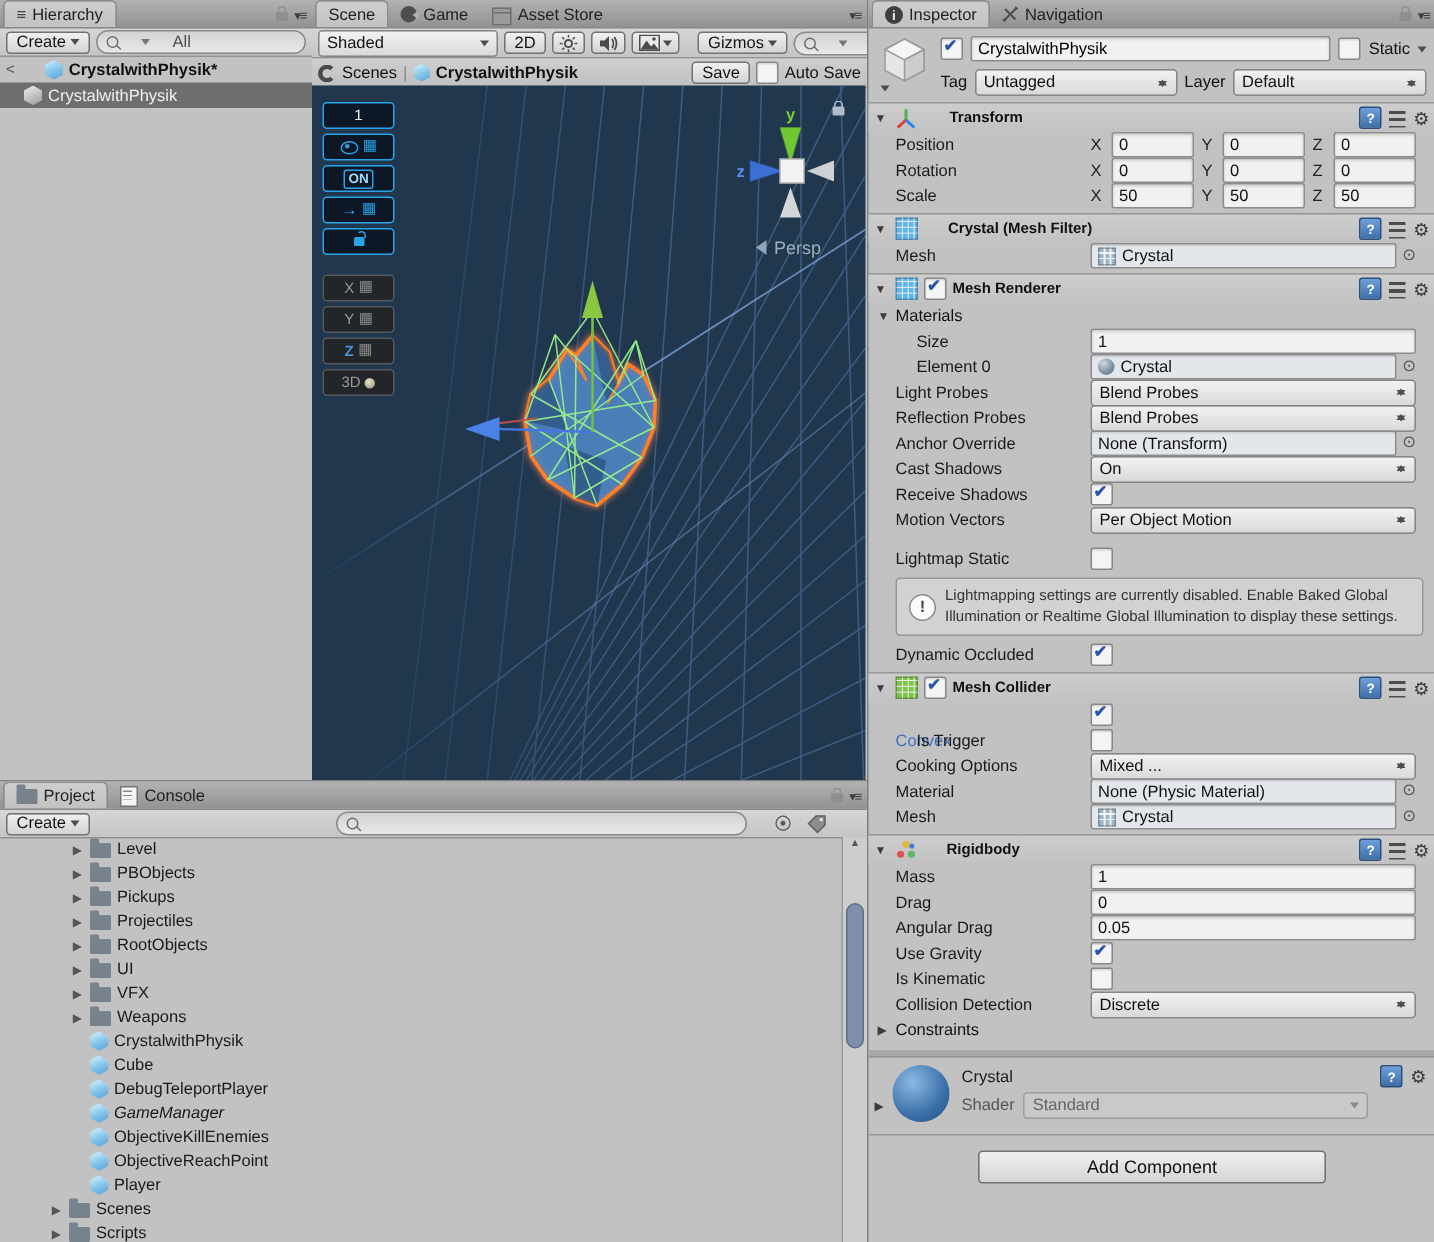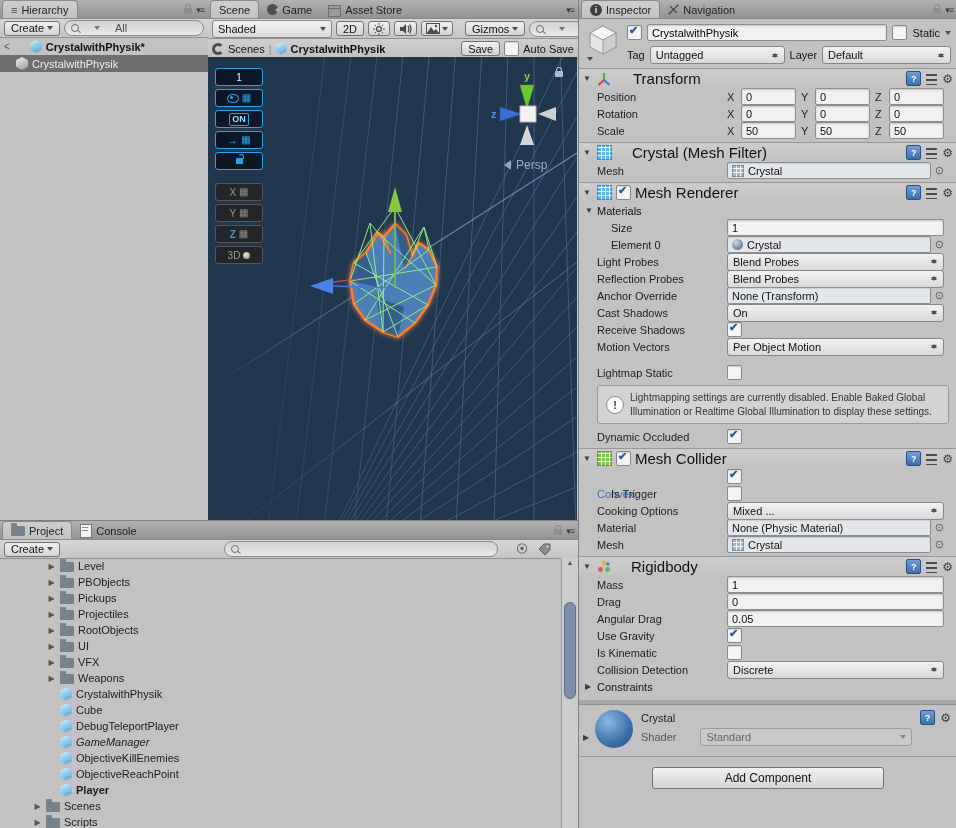--- a/index.html
+++ b/index.html
@@ -64,21 +64,21 @@
   .tri{font-size:8px;color:#555;width:9px;text-align:center;flex:none;}
   .ind1{padding-left:47px;}
   .ind0{padding-left:33px;}
 
   
   .insp{position:absolute;left:578px;top:0;width:378px;height:828px;border-left:1px solid #7f7f7f;background:#c2c2c2;}
   .irow{display:flex;align-items:center;height:17px;padding:0 13px 0 18px;gap:2px;}
   .ilbl{width:128px;flex:none;color:#1b1b1b;overflow:hidden;white-space:nowrap;}
   .ilbl.indent{padding-left:14px;width:114px;}
   .comph{display:flex;align-items:center;height:19px;border-top:1px solid #979797;background:linear-gradient(#cdcdcd,#c2c2c2);padding:0 4px;gap:4px;}
-  .comph .title{font-weight:normal;font-size:15px;color:#111;}
+  .comph .title{font-weight:bold;font-size:10px;color:#111;}
   .hicons{margin-left:auto;display:flex;align-items:center;gap:5px;}
   .vec{flex:1;display:flex;align-items:center;gap:5px;min-width:0;}
   .axl{width:9px;flex:none;color:#222;}
   .warnbox{margin:4px 8px 4px 18px;border:1px solid #989898;background:#d2d2d2;border-radius:3px;padding:5px 8px 5px 32px;font-size:10px;color:#333;position:relative;line-height:1.35;}
   .warnic{position:absolute;left:8px;top:10px;width:16px;height:16px;border-radius:50%;background:#fbfbfb;border:1px solid #8a8a8a;color:#444;font-weight:bold;font-size:11px;display:flex;align-items:center;justify-content:center;}
   .blue{color:#3f6fbf;margin-top:34px;}
 
   
   .viewport{position:absolute;left:0;top:57px;width:369px;height:463px;background:#20374e;overflow:hidden;}
   .pg{position:absolute;left:7px;top:11px;display:flex;flex-direction:column;gap:3px;}
@@ -425,21 +425,21 @@
           <span>GameManager</span>
         </div>
       <div class="prow ind1" style="padding-left:60px;">
           <span class="cube3d"></span>
           <span>ObjectiveKillEnemies</span>
         </div>
       <div class="prow ind1" style="padding-left:60px;">
           <span class="cube3d"></span>
           <span>ObjectiveReachPoint</span>
         </div>
-      <div class="prow ind1" style="padding-left:60px;font-weight:bold;">
+      <div class="prow ind1" style="padding-left:60px;">
           <span class="cube3d"></span>
           <span>Player</span>
         </div>
       <div class="prow ind0">
           <span class="tri">▶</span>
           <span class="folder"></span>
           <span>Scenes</span>
         </div>
       <div class="prow ind0">
           <span class="tri">▶</span>
@@ -744,21 +744,21 @@
     <div class="irow" style="padding-left:6px;margin-bottom:5px;">
         <span class="fold">▶</span>
         <span>Constraints</span>
       </div>
 
     <div style="border-top:4px solid #a8a8a8;box-shadow:inset 0 1px 0 #8f8f8f;padding:6px 6px 8px 6px;display:flex;gap:8px;position:relative;">
       <span class="fold" style="position:absolute;left:4px;bottom:14px;">▶</span>
       <div style="width:38px;height:38px;border-radius:50%;margin-left:10px;background:radial-gradient(circle at 35% 30%,#8ab9e4,#3a6ea8 62%,#27507e 100%);"></div>
       <div style="flex:1;display:flex;flex-direction:column;gap:4px;padding-top:2px;">
         <span style="font-size:11px;color:#1b1b1b;">Crystal</span>
-        <div style="display:flex;align-items:center;gap:24px;">
+        <div style="display:flex;align-items:center;gap:6px;">
           <span style="color:#555;">Shader</span>
           <div class="dd disabled">
               <span>Standard</span>
               <span class="caret" style="margin-left:auto;border-top-color:#888;"></span>
             </div>
         </div>
       </div>
       <div class="hicons" style="align-self:flex-start;">
           <span class="helpic">?</span>
           <span class="gearic">⚙</span>

